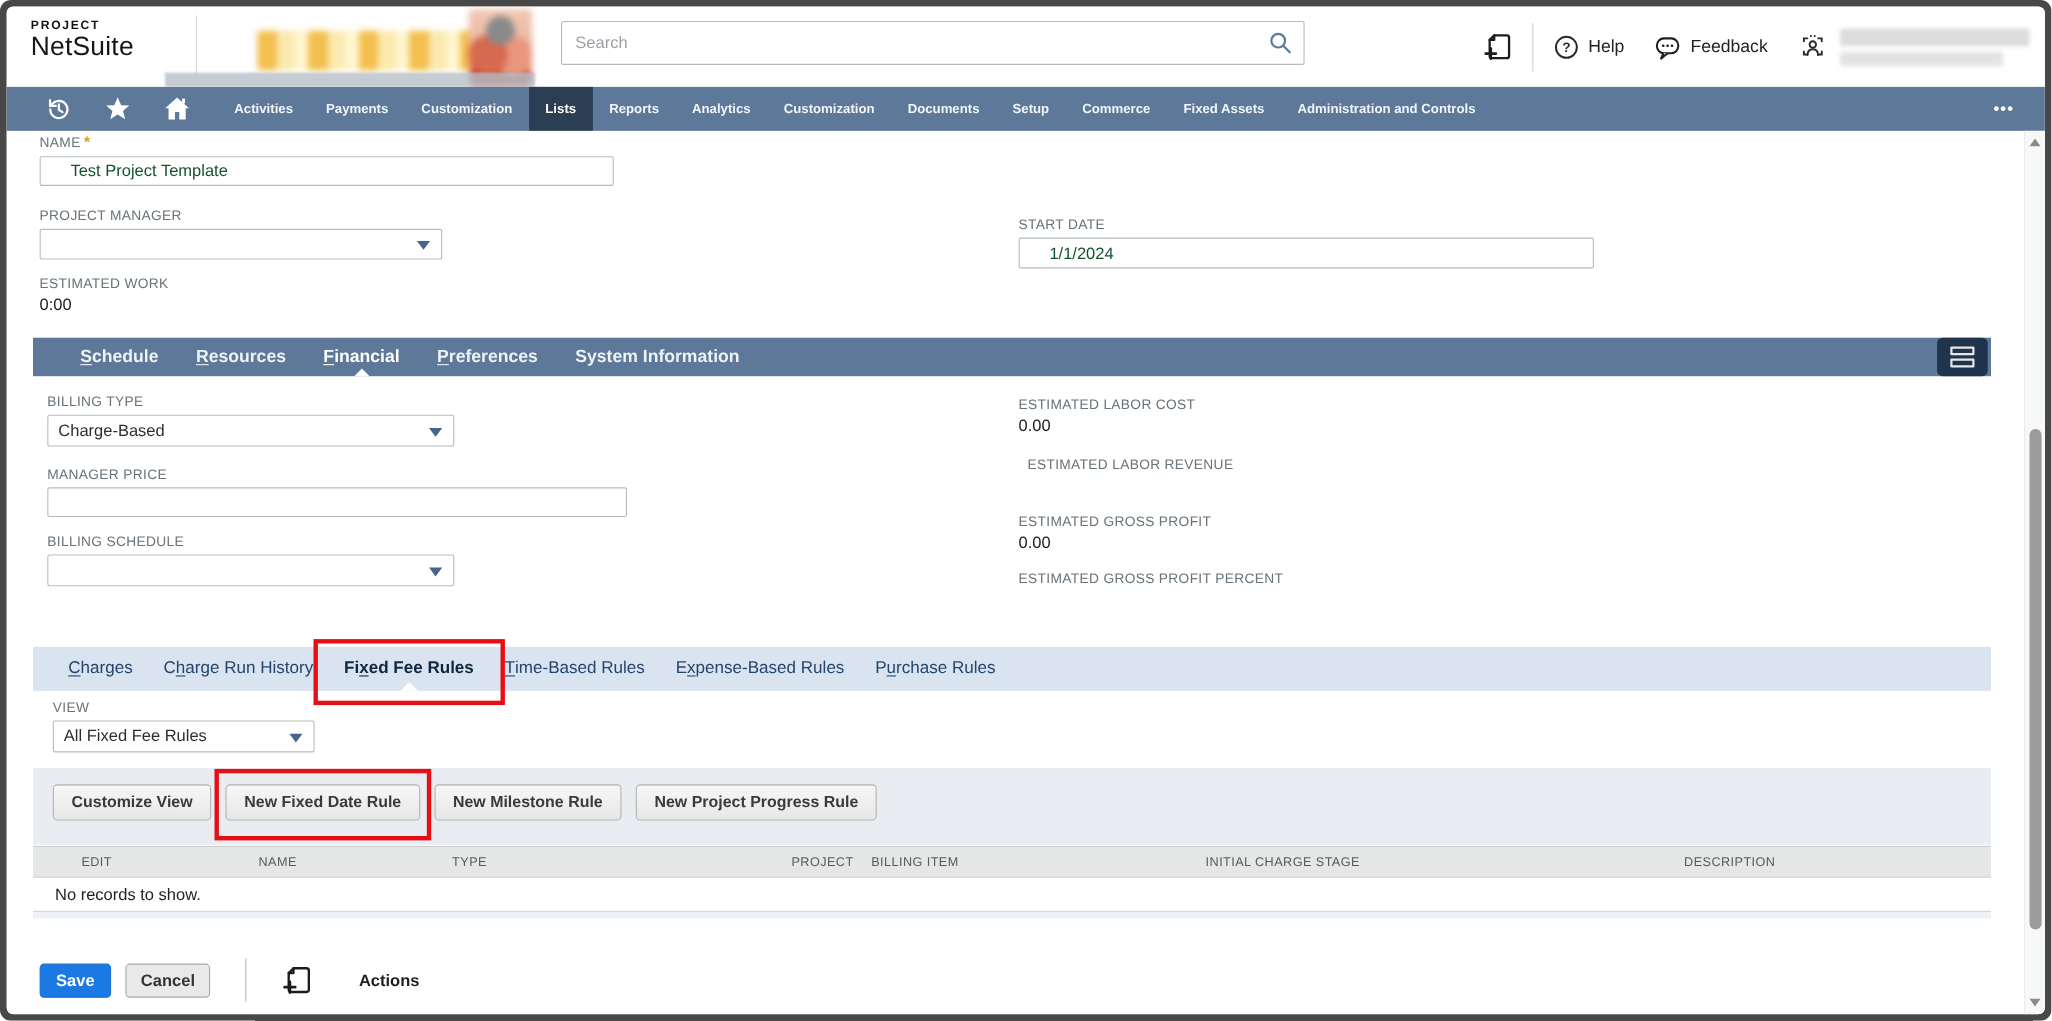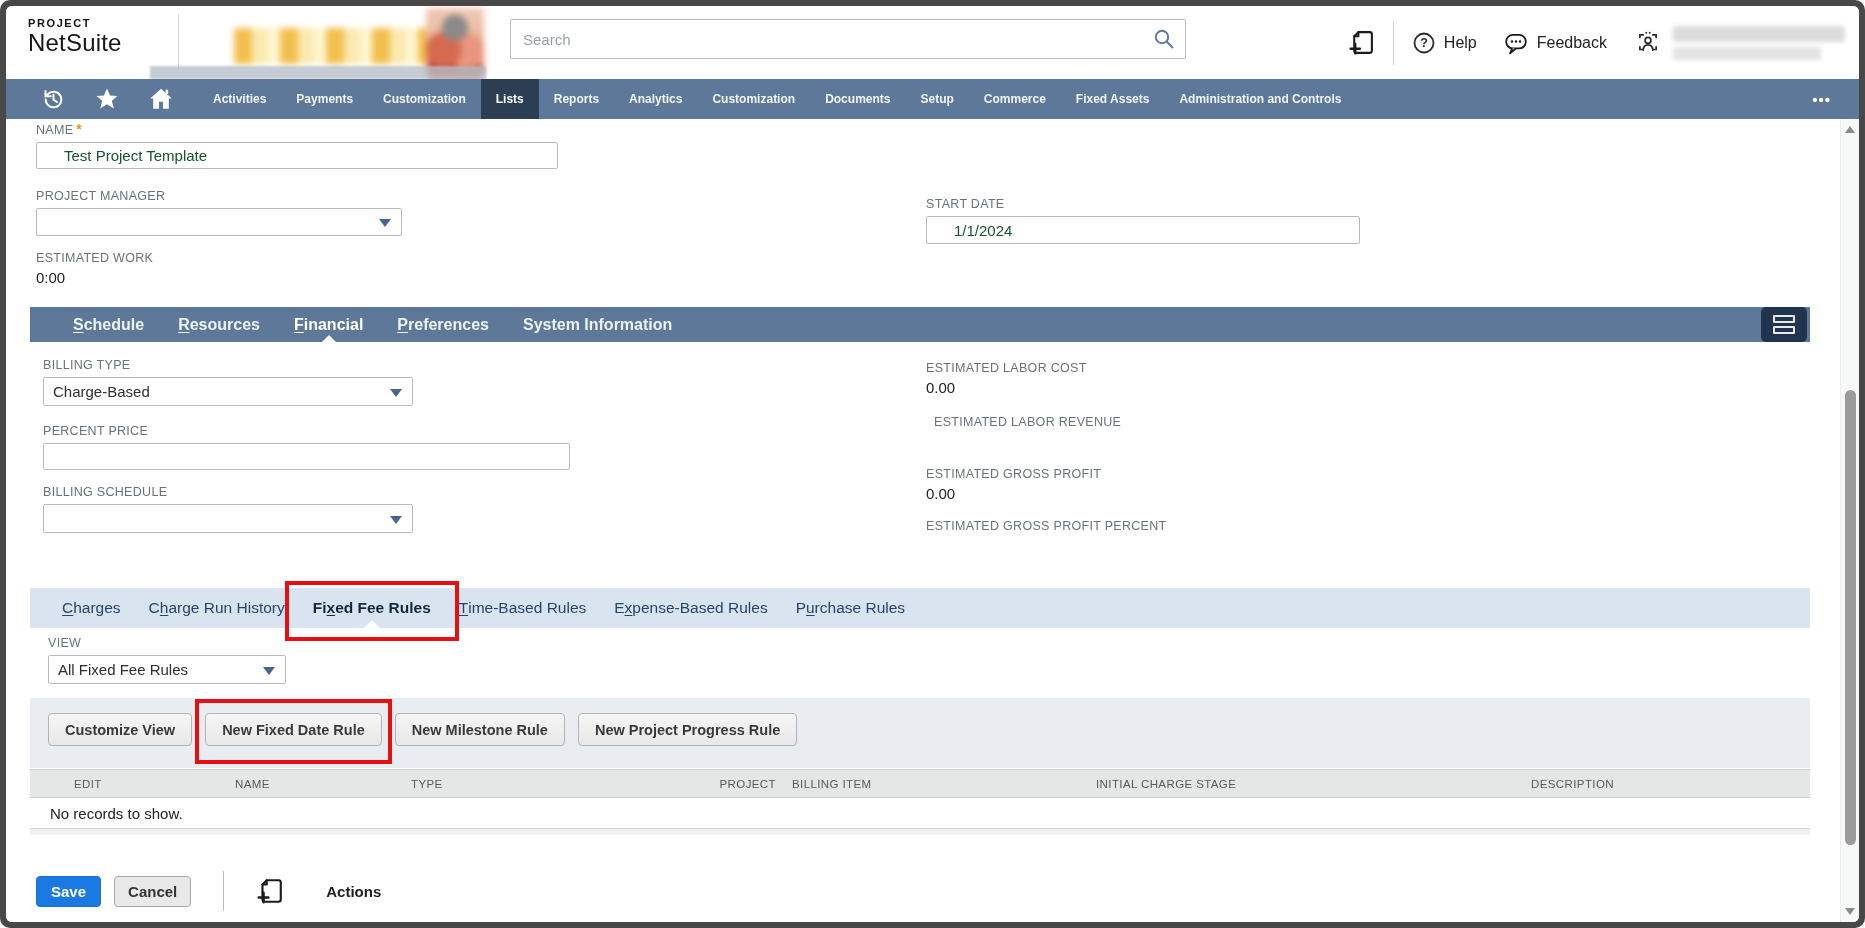--- a/index.html
+++ b/index.html
@@ -235,21 +235,21 @@
       <div class="fg" style="left:30px; top:70px;">
         <div class="f-label">PROJECT MANAGER</div>
         <div class="ns-select" style="width:366px;">
           <span></span>
           <span class="caret"></span>
         </div>
       </div>
 
       <div class="fg" style="left:920px; top:78px;">
         <div class="f-label">START DATE</div>
-        <input class="ns-input" style="width: 434px; height: 28px;" value="1/1/2024">
+        <input class="ns-input" style="width: 523px; height: 28px;" value="1/1/2024">
       </div>
 
       <div class="fg" style="left:30px; top:132px; gap:4px;">
         <div class="f-label">ESTIMATED WORK</div>
         <div class="f-value">0:00</div>
       </div>
 
       <div class="tabbar">
         <div id="main-tabs" style="display:flex; align-items:stretch;">
             <div class="tab"><u>S</u>chedule</div>
@@ -265,21 +265,21 @@
       </div>
 
       <div class="fg" style="left:37px; top:239px;">
         <div class="f-label">BILLING TYPE</div>
         <div class="ns-select" style="width:370px; height:29px;">
           <span>Charge-Based</span>
           <span class="caret"></span>
         </div>
       </div>
       <div class="fg" style="left:37px; top:305px;">
-        <div class="f-label">PERCENT PRICE</div>
+        <div class="f-label">MANAGER PRICE</div>
         <input class="ns-input" style="width: 527px;" value="">
       </div>
       <div class="fg" style="left:37px; top:366px;">
         <div class="f-label">BILLING SCHEDULE</div>
         <div class="ns-select" style="width:370px; height:29px;">
           <span></span>
           <span class="caret"></span>
         </div>
       </div>
 

